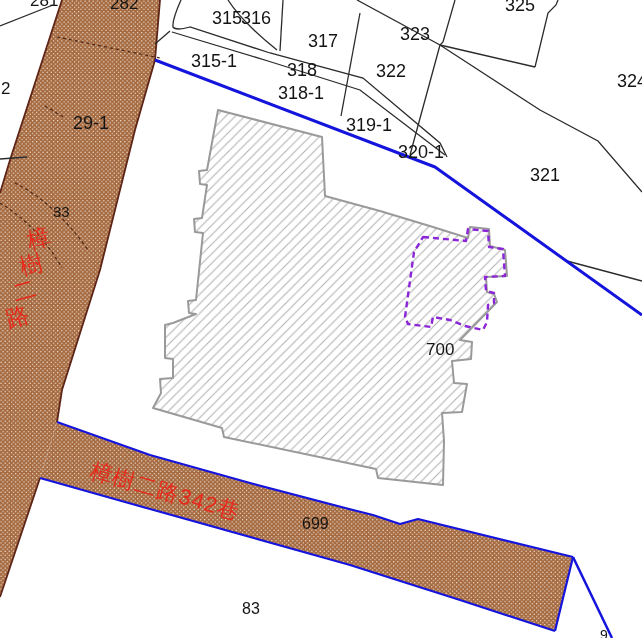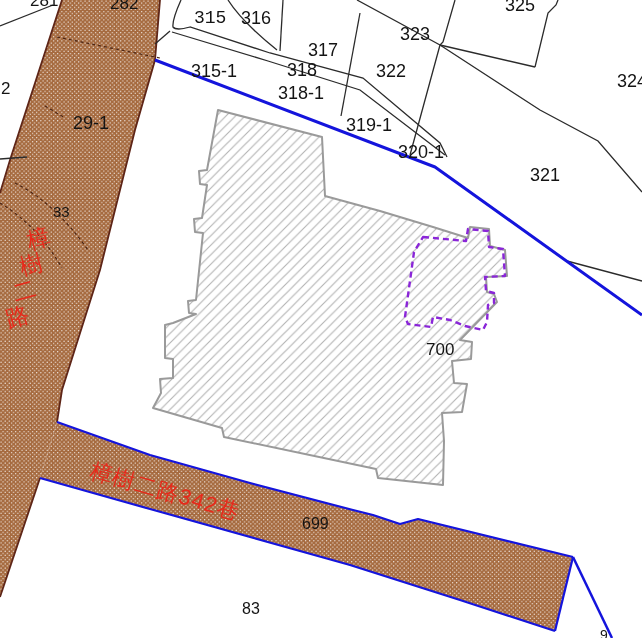--- a/index.html
+++ b/index.html
@@ -90,24 +90,24 @@
       <polyline stroke-width="2.5" points="573,557 612,638"></polyline>
     </g>
   </svg>
 
   <div id="labels">
       <span class="lbl parcel" style="left: 30px; top: -8px; font-size: 17px;">281</span>
       <span class="lbl parcel" style="left: 110px; top: -5px; font-size: 17px;">282</span>
       <span class="lbl parcel" style="left: 1px; top: 80px; font-size: 17px;">2</span>
       <span class="lbl parcel" style="left: 73px; top: 114px; font-size: 18px; text-align: right;">29-1</span>
       <span class="lbl parcel" style="left: 53px; top: 204px; font-size: 15px;">33</span>
-      <span class="lbl parcel" style="left: 194px; top: 9px; font-size: 18px; font-family: Liberation Mono, monospace;">315</span>
+      <span class="lbl parcel" style="left: 212px; top: 9px; font-size: 18px;">315</span>
       <span class="lbl parcel" style="left: 241px; top: 9px; font-size: 18px;">316</span>
-      <span class="lbl parcel" style="left: 191px; top: 62px; font-size: 18px;">315-1</span>
-      <span class="lbl parcel" style="left: 308px; top: 32px; font-size: 18px; margin-top: 9px;">317</span>
+      <span class="lbl parcel" style="left: 191px; top: 52px; font-size: 18px;">315-1</span>
+      <span class="lbl parcel" style="left: 308px; top: 32px; font-size: 18px;">317</span>
       <span class="lbl parcel" style="left: 287px; top: 61px; font-size: 18px;">318</span>
       <span class="lbl parcel" style="left: 278px; top: 84px; font-size: 18px;">318-1</span>
       <span class="lbl parcel" style="left: 346px; top: 116px; font-size: 18px;">319-1</span>
       <span class="lbl parcel" style="left: 398px; top: 143px; font-size: 18px;">320-1</span>
       <span class="lbl parcel" style="left: 376px; top: 62px; font-size: 18px;">322</span>
       <span class="lbl parcel" style="left: 400px; top: 25px; font-size: 18px;">323</span>
       <span class="lbl parcel" style="left: 505px; top: -4px; font-size: 18px;">325</span>
       <span class="lbl parcel" style="left: 617px; top: 72px; font-size: 18px;">324</span>
       <span class="lbl parcel" style="left: 530px; top: 166px; font-size: 18px;">321</span>
       <span class="lbl parcel" style="left: 378px; top: 341px; font-size: 17px; margin-left: 48px;">700</span>

